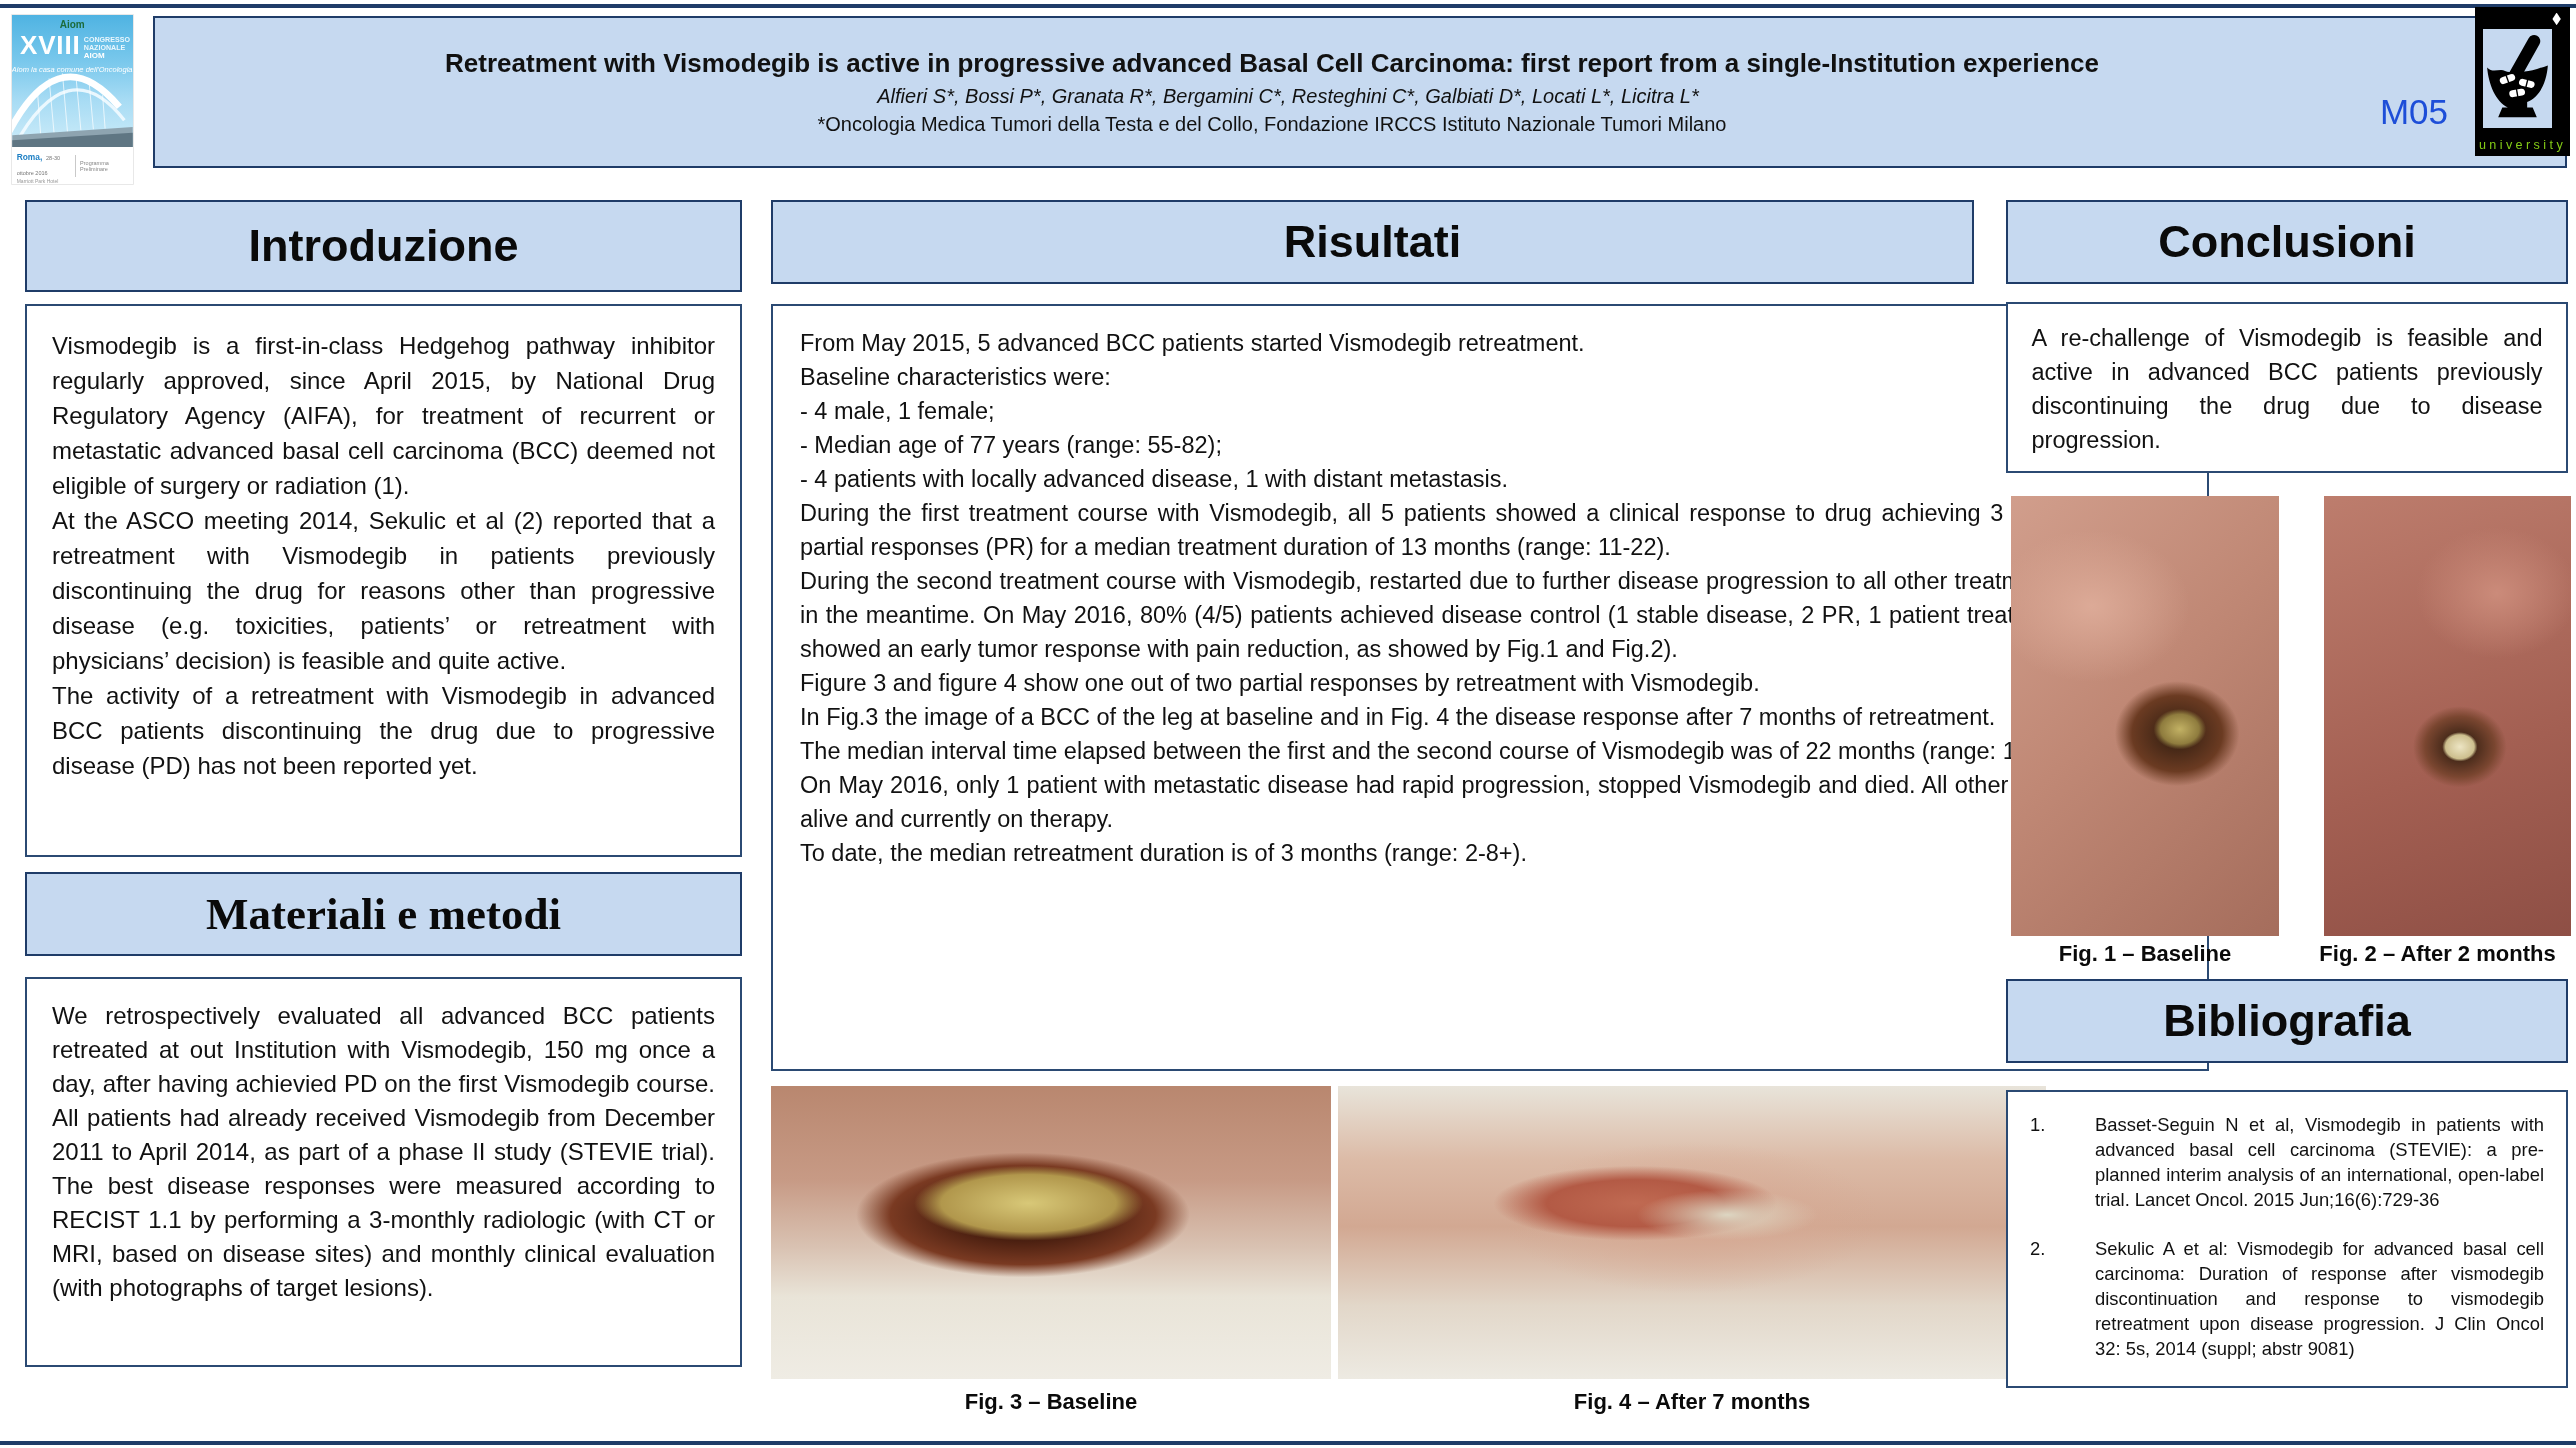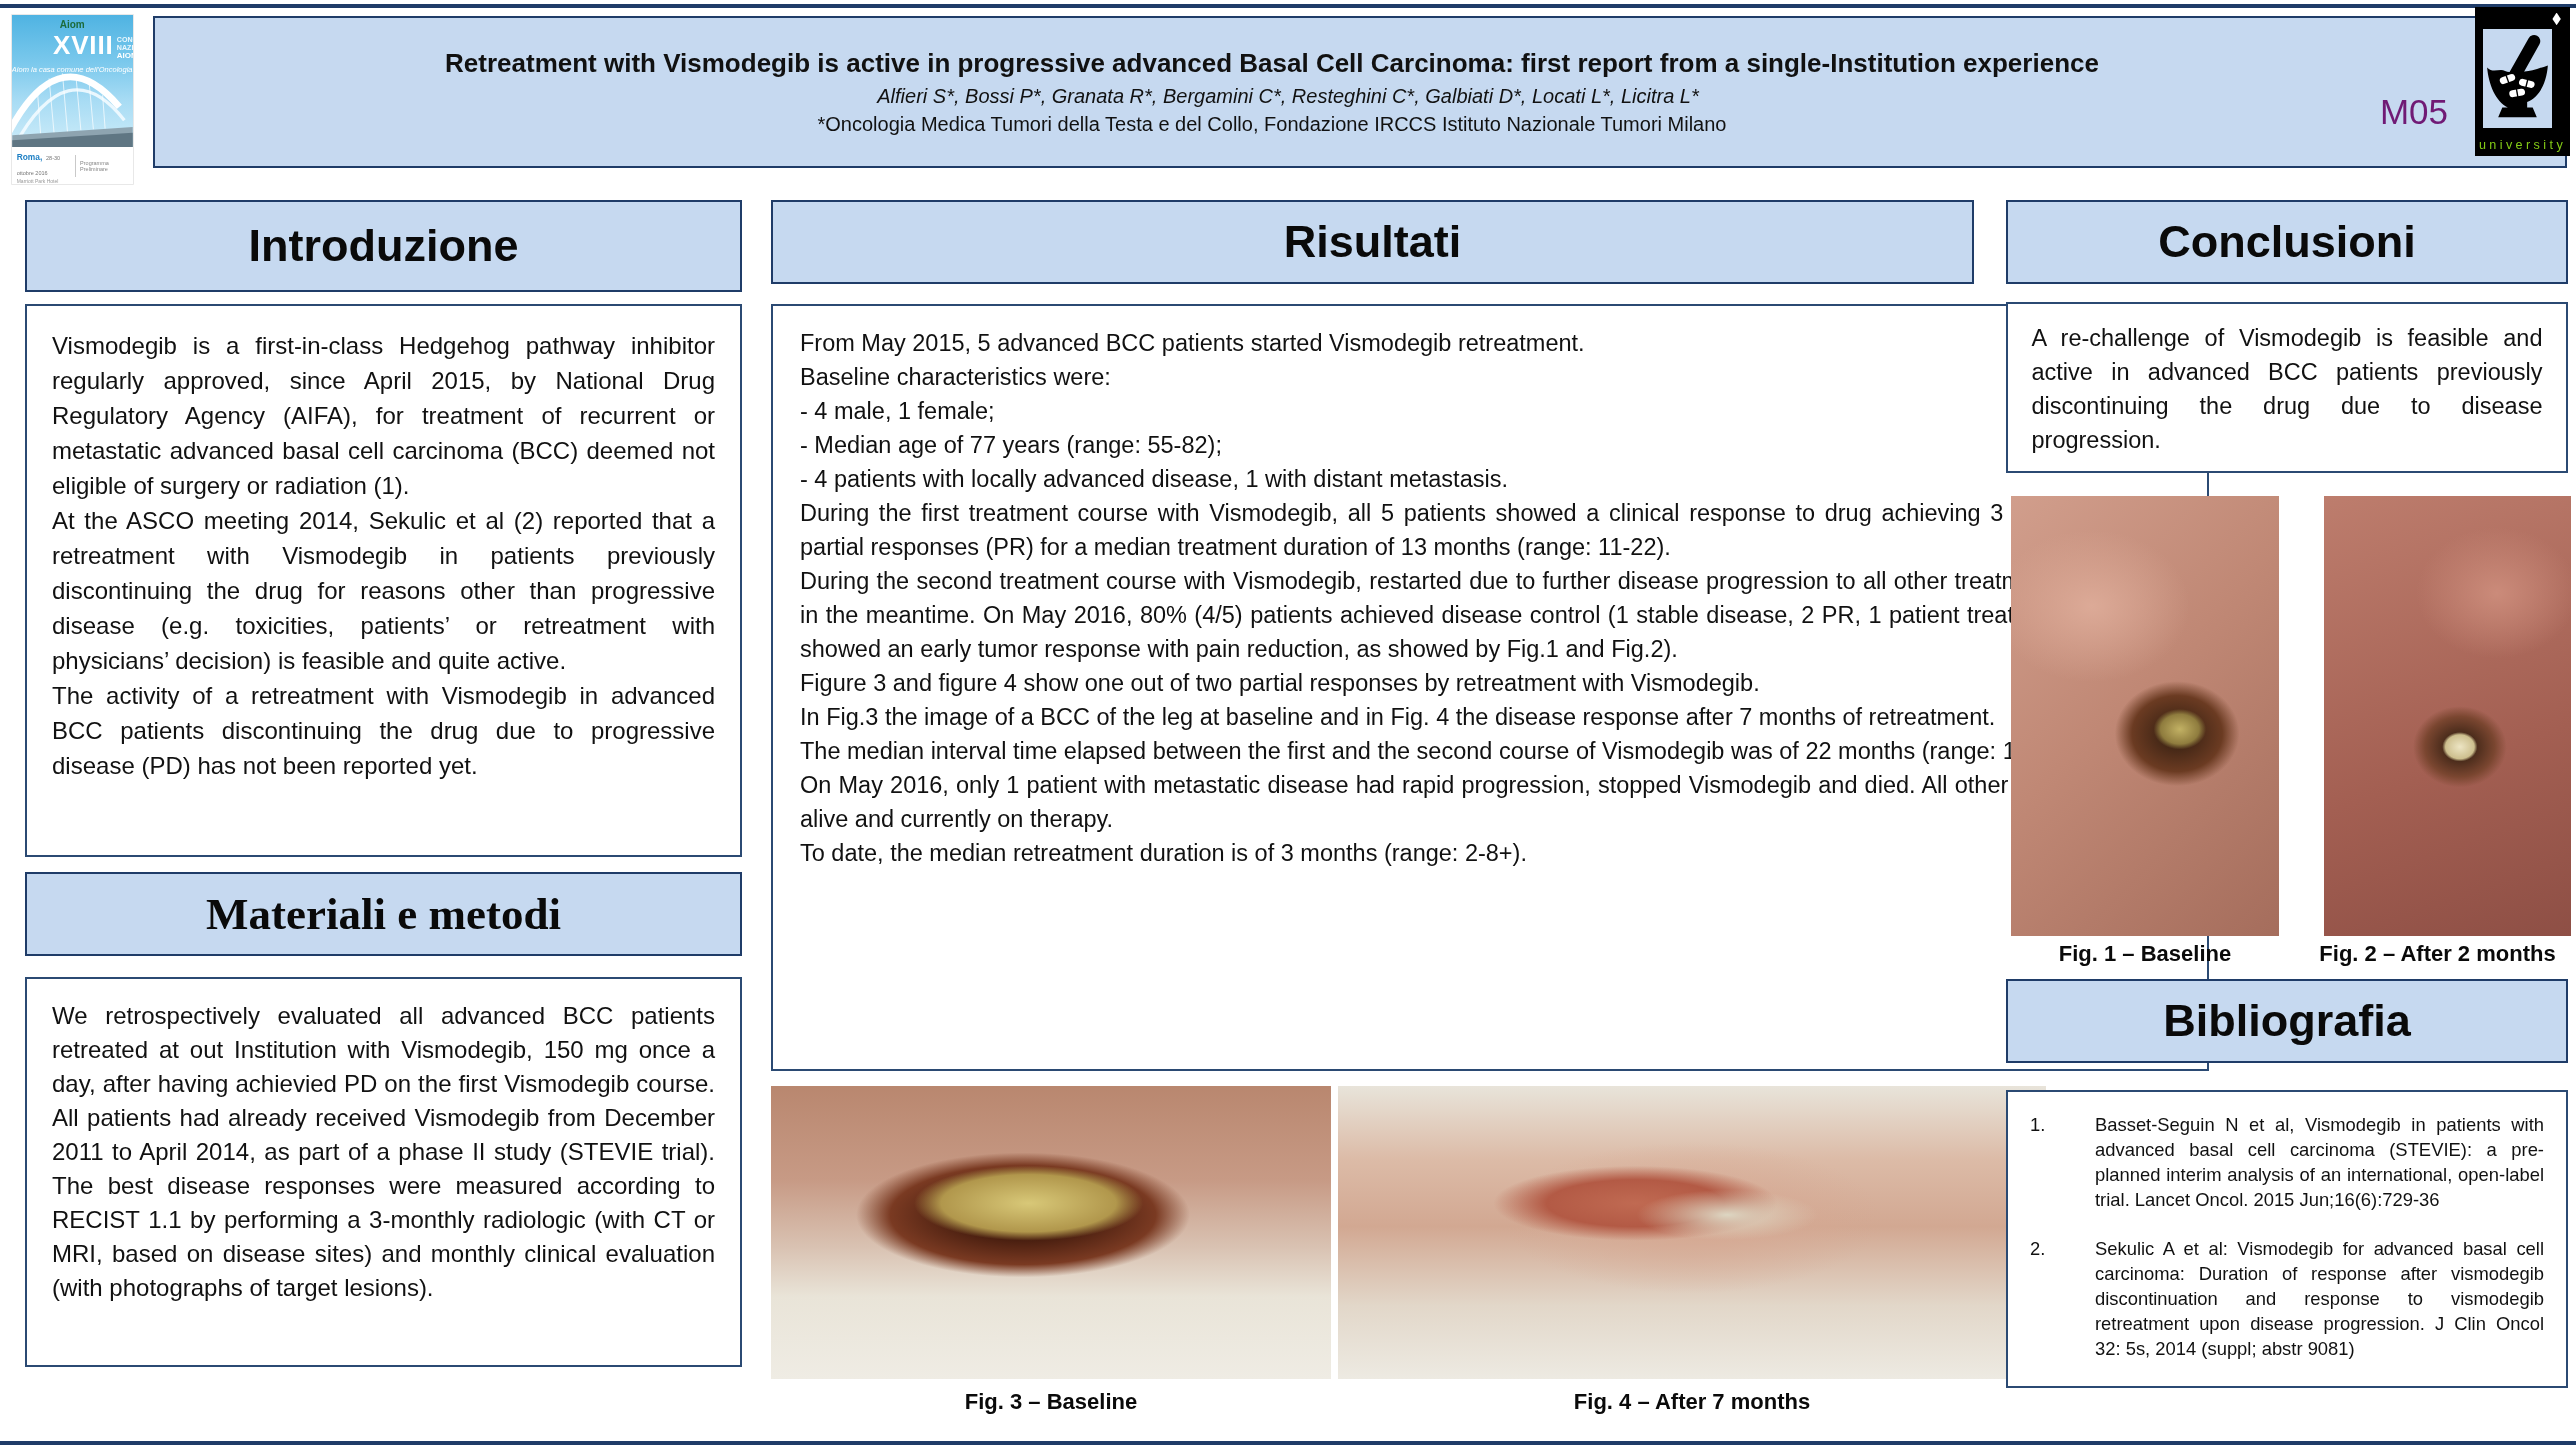--- a/index.html
+++ b/index.html
@@ -10,31 +10,31 @@
   .rule.bottom{top:1441px;}
 
   
   .header-band{position:absolute;left:153px;top:16px;width:2414px;height:152px;
                background:#c6d9f0;border:2.5px solid #1f3c68;box-sizing:border-box;}
   .header-inner{position:absolute;left:17px;right:193px;top:0;bottom:0;
                 display:flex;flex-direction:column;align-items:center;justify-content:center;gap:5.9px;}
   .poster-title{font-size:26px;font-weight:bold;text-align:center;}
   .poster-authors{font-size:20px;font-style:italic;text-align:center;margin-left:32px;}
   .poster-affil{font-size:20px;text-align:center;}
-  .poster-code{position:absolute;right:117px;top:74px;font-size:35px;color:#701a75;}
+  .poster-code{position:absolute;right:117px;top:74px;font-size:35px;color:#1d4ed8;}
 
   
   .logo-left{position:absolute;left:11.7px;top:15px;width:121px;height:169px;background:#fff;
              box-shadow:0 0 0 0.8px #e3e3e3;}
   .sky{position:absolute;left:0;top:0;width:121px;height:132px;overflow:hidden;
        background:linear-gradient(180deg,#4fb3e2 0%,#79c8ec 35%,#a8dcf4 65%,#cdecf9 100%);}
   .sky svg{position:absolute;left:0;bottom:0;}
   .aiom-brand{position:absolute;top:4.2px;left:0;right:0;text-align:center;
               font-size:10px;font-weight:bold;color:#1c6b3c;}
-  .congress-row{position:absolute;top:18.4px;left:8.4px;display:flex;align-items:flex-start;gap:3.4px;margin-left:33px;}
+  .congress-row{position:absolute;top:18.4px;left:8.4px;display:flex;align-items:flex-start;gap:3.4px;}
   .xviii{font-size:26px;font-weight:bold;color:#fff;line-height:25px;letter-spacing:0.8px;}
   .congress-lines{display:flex;flex-direction:column;font-size:7.1px;font-weight:bold;
                   color:#eaf7fd;line-height:8px;padding-top:2.5px;}
   .congress-lines .org{color:#ffffff;font-size:8px;}
   .logo-tagline{position:absolute;top:50px;left:0;right:0;text-align:center;
                 font-size:7.5px;font-style:italic;color:#fff;}
   .logo-foot{position:absolute;left:0;bottom:0;width:121px;height:37px;background:#fff;
              display:flex;align-items:center;}
   .foot-left{padding-left:5px;width:60px;}
   .foot-city{font-size:8.4px;font-weight:bold;color:#1d7fc4;}

